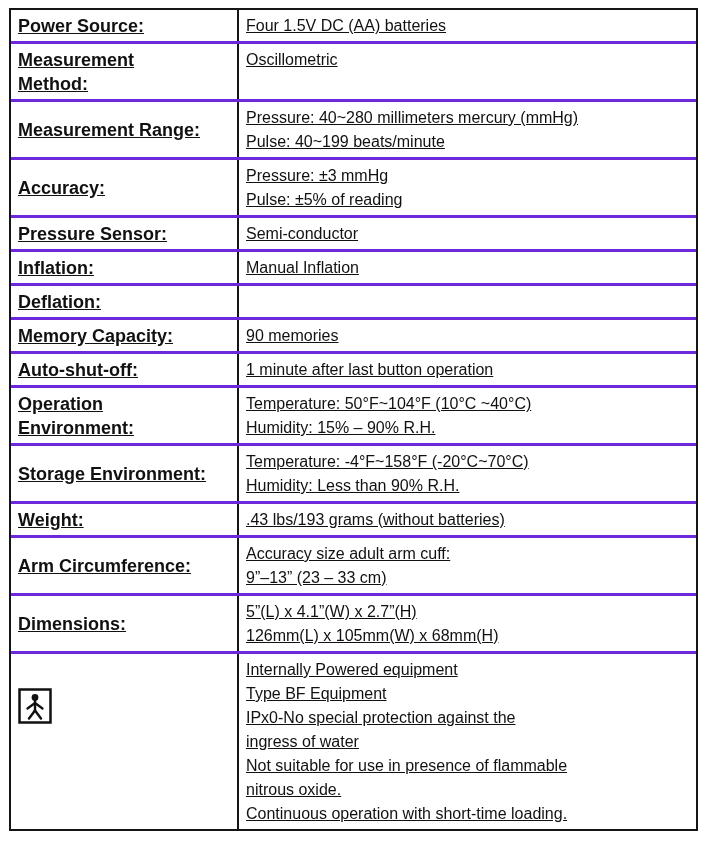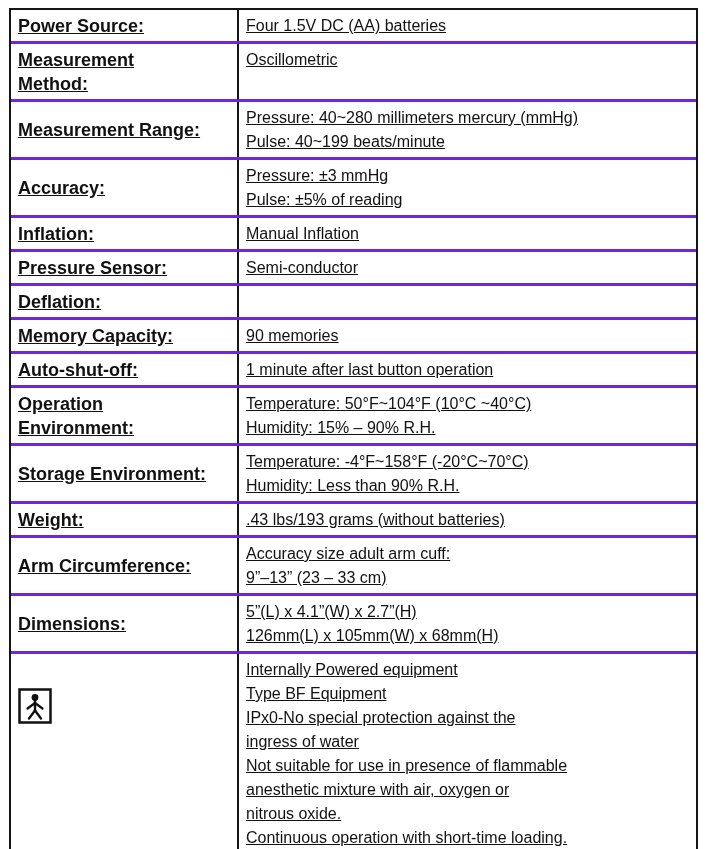--- a/index.html
+++ b/index.html
@@ -101,33 +101,33 @@
         <div class="ln">Accuracy:</div>
       </div>
       <div class="cell value-cell">
         <div class="ln">Pressure: ±3 mmHg</div>
         <div class="ln">Pulse: ±5% of reading</div>
       </div>
     </div>
 
     <div class="row">
       <div class="cell label-cell">
+        <div class="ln">Pressure Sensor:</div>
+      </div>
+      <div class="cell value-cell">
+        <div class="ln">Semi-conductor</div>
+      </div>
+    </div>
+
+    <div class="row">
+      <div class="cell label-cell">
         <div class="ln">Inflation:</div>
       </div>
       <div class="cell value-cell">
         <div class="ln">Manual Inflation</div>
-      </div>
-    </div>
-
-    <div class="row">
-      <div class="cell label-cell">
-        <div class="ln">Pressure Sensor:</div>
-      </div>
-      <div class="cell value-cell">
-        <div class="ln">Semi-conductor</div>
       </div>
     </div>
 
     <div class="row">
       <div class="cell label-cell">
         <div class="ln">Deflation:</div>
       </div>
     </div>
 
     <div class="row">
@@ -209,20 +209,19 @@
           <line x1="17" y1="22.5" x2="11" y2="30.5" stroke="#111111" stroke-width="2.4" stroke-linecap="round"></line>
           <line x1="17" y1="22.5" x2="23" y2="30.5" stroke="#111111" stroke-width="2.4" stroke-linecap="round"></line>
         </svg>
       </div>
       <div class="cell value-cell">
         <div class="ln">Internally Powered equipment</div>
         <div class="ln">Type BF Equipment</div>
         <div class="ln">IPx0-No special protection against the</div>
         <div class="ln">ingress of water</div>
         <div class="ln">Not suitable for use in presence of flammable</div>
-        <div class="ln">anesthetic mixture with air, oxygen or</div>
         <div class="ln">nitrous oxide.</div>
         <div class="ln">Continuous operation with short-time loading.</div>
       </div>
     </div>
 
   </div>
 </div>
 
 </body></html>

